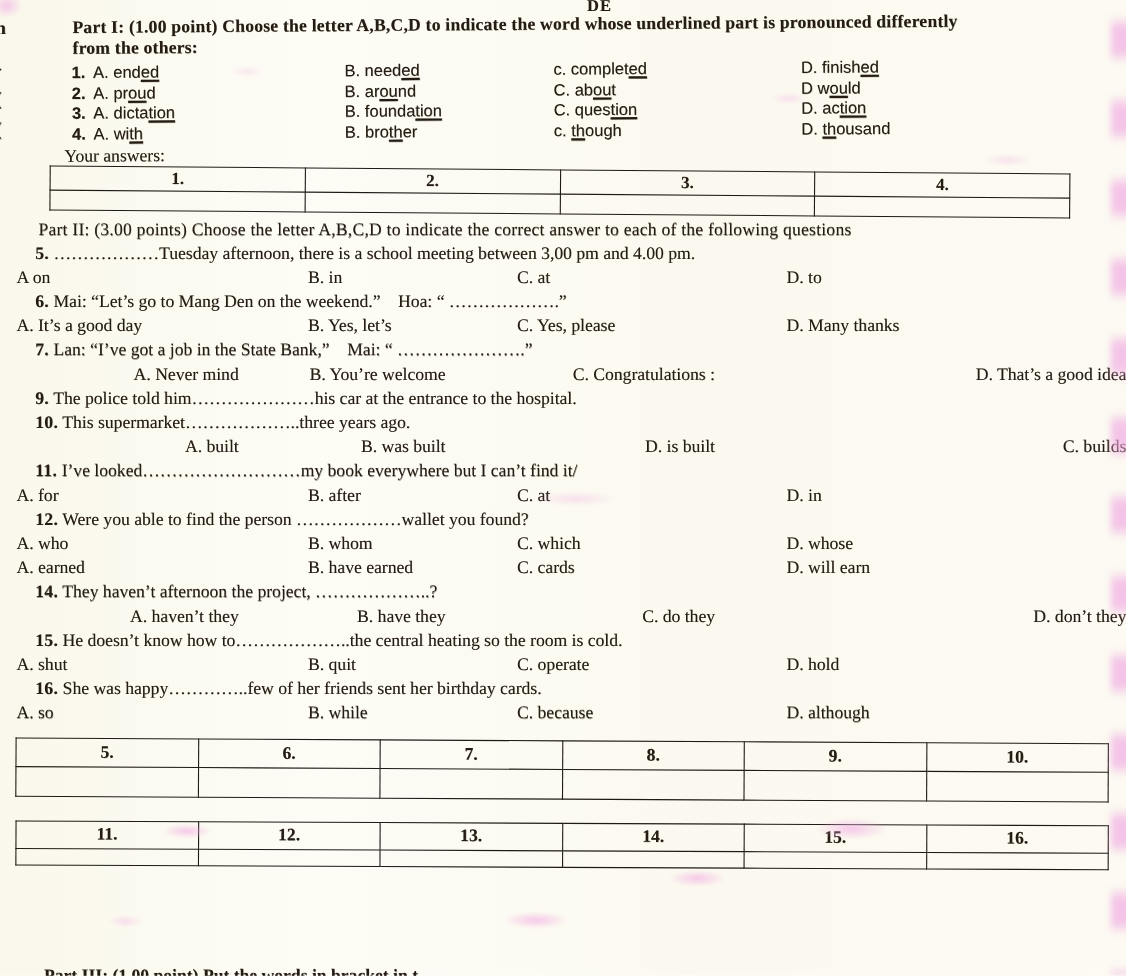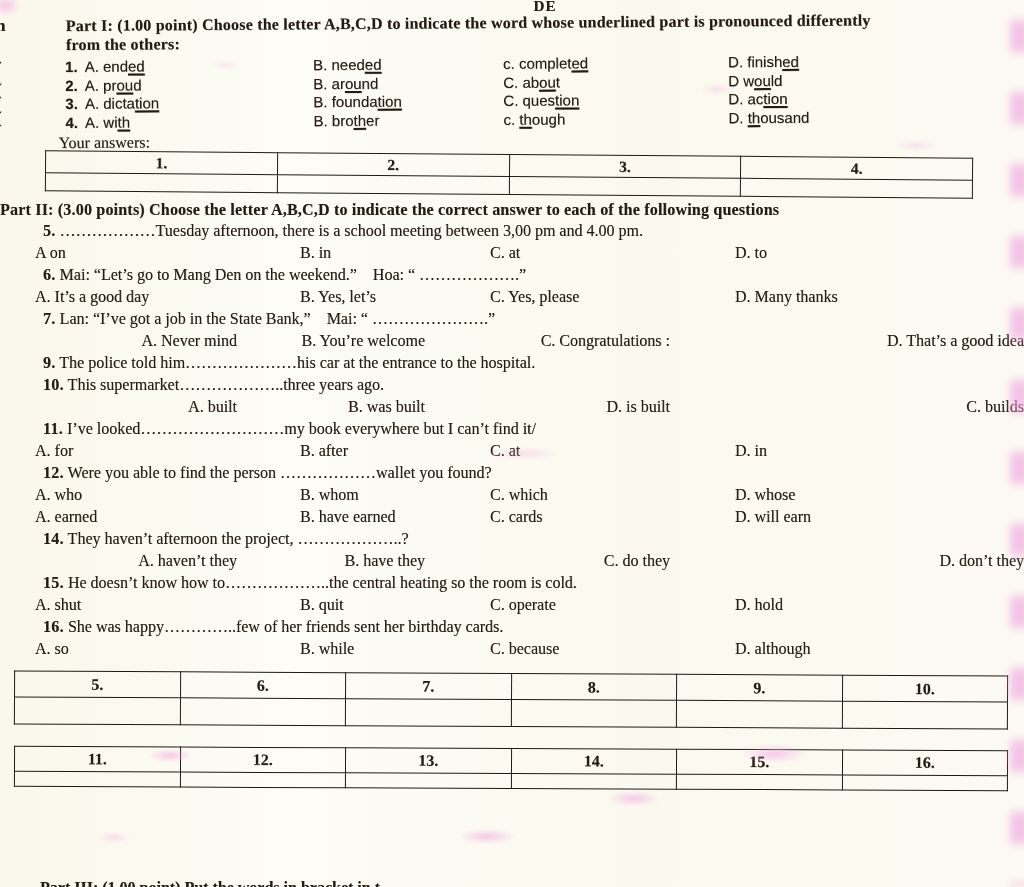--- a/index.html
+++ b/index.html
@@ -36,24 +36,24 @@
   .t1{width:928px;margin:3px 0 0 45px;transform:rotate(0.45deg);}
   .t1 .hd td{height:21px;}
   .t1 .emp td{height:17px;}
   .t2{width:994px;margin:13px 0 0 14px;transform:rotate(0.3deg);}
   .t2 .hd td{height:25px;font-size:16px;}
   .t2 .emp td{height:26px;}
   .t3{width:994px;margin:21px 0 0 14px;transform:rotate(0.25deg);}
   .t3 .hd td{height:24px;font-size:16px;}
   .t3 .emp td{height:14px;}
   
-  .p2title{font-weight:bold;font-size:16px;line-height:21px;margin-top:4px;letter-spacing:0.2px;}
-  .qline{padding-left:43px;font-size:16px;line-height:22px;white-space:pre-wrap;}
+  .p2title{padding-left:35px;font-weight:normal;font-size:16px;line-height:21px;margin-top:4px;letter-spacing:0.2px;}
+  .qline{padding-left:32px;font-size:16px;line-height:22px;white-space:pre-wrap;}
   .qline b{letter-spacing:0.3px;}
-  .opts{display:grid;grid-template-columns:265px 190px 245px auto;padding-left:35px;font-size:16px;line-height:22px;}
+  .opts{display:grid;grid-template-columns:265px 190px 245px auto;padding-left:15px;font-size:16px;line-height:22px;}
   .opts.narrow{grid-template-columns:202px 188px 245px auto;text-align:right;}
   
   .part3cut{position:absolute;left:40px;top:879px;font-weight:bold;font-size:16px;line-height:18px;
             white-space:nowrap;z-index:2;}
 </style>
 </head>
 <body>
 
 <div class="page">
 

